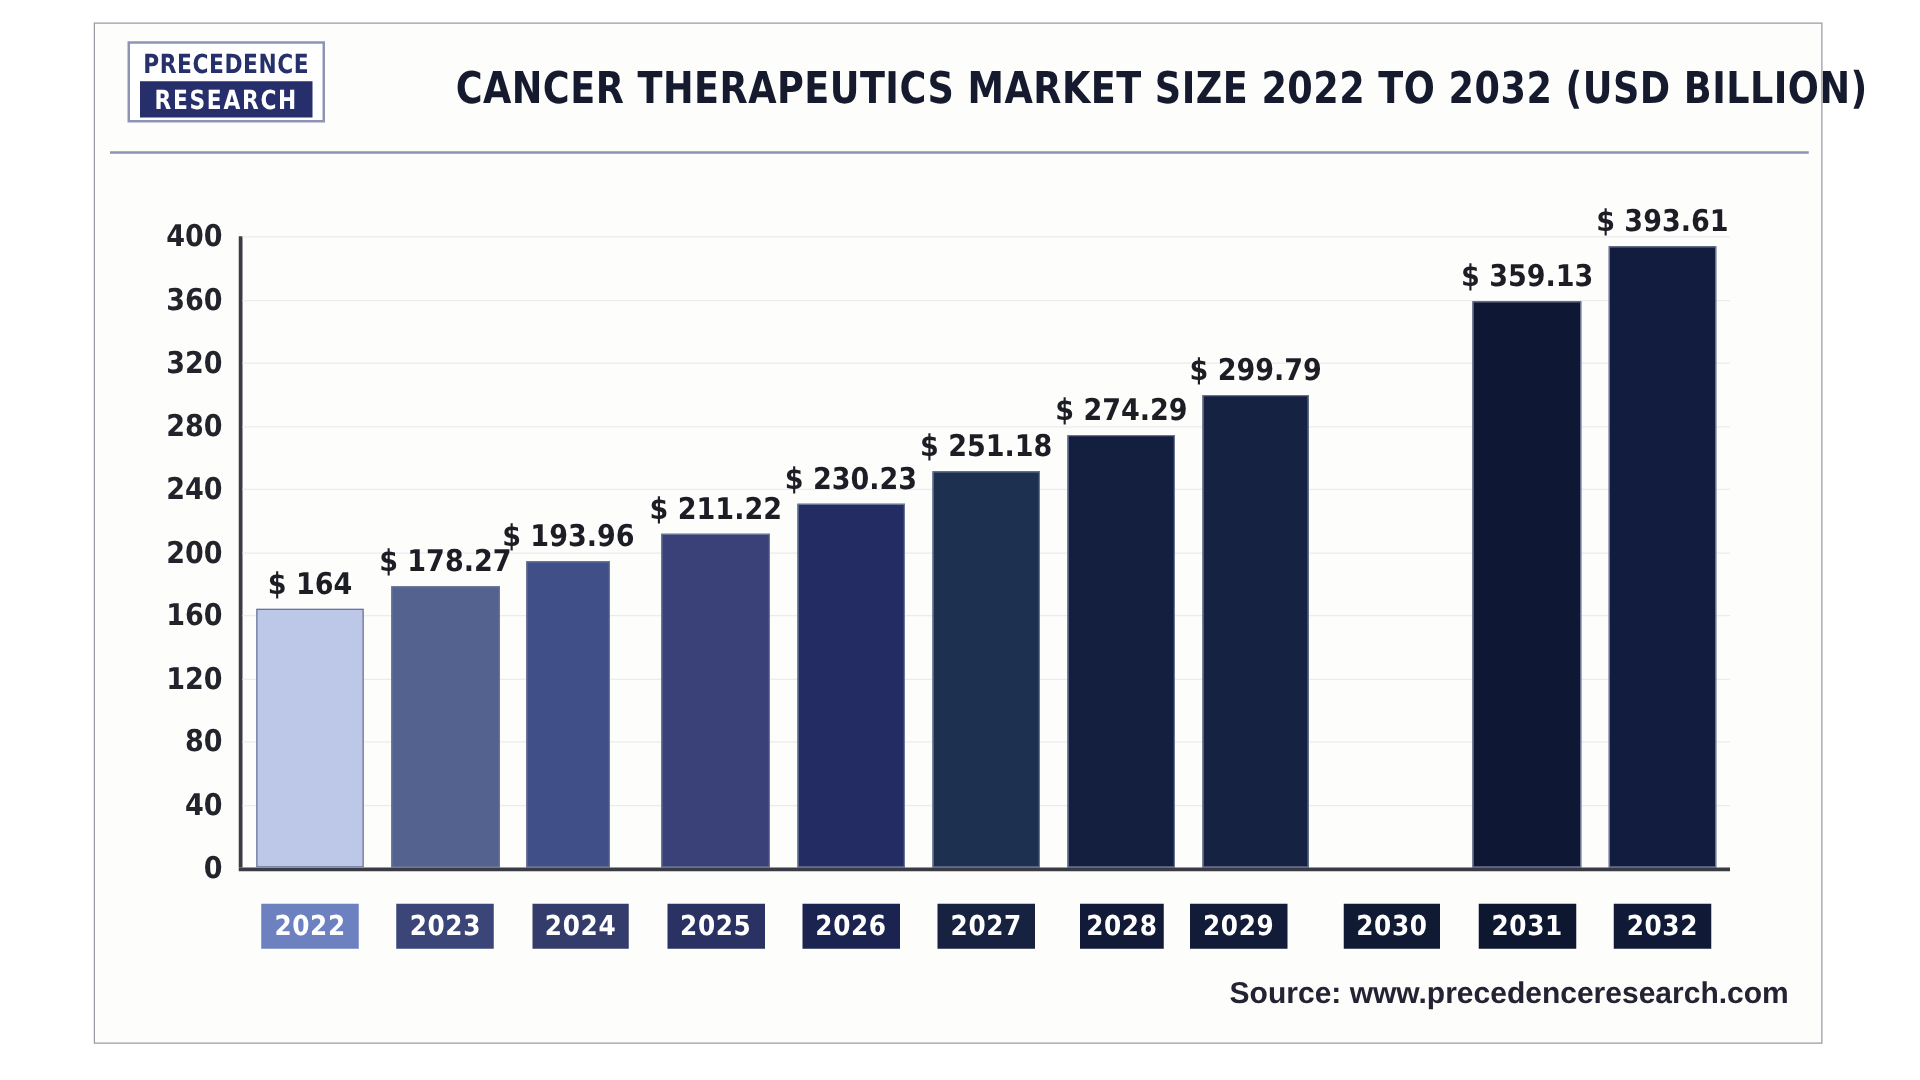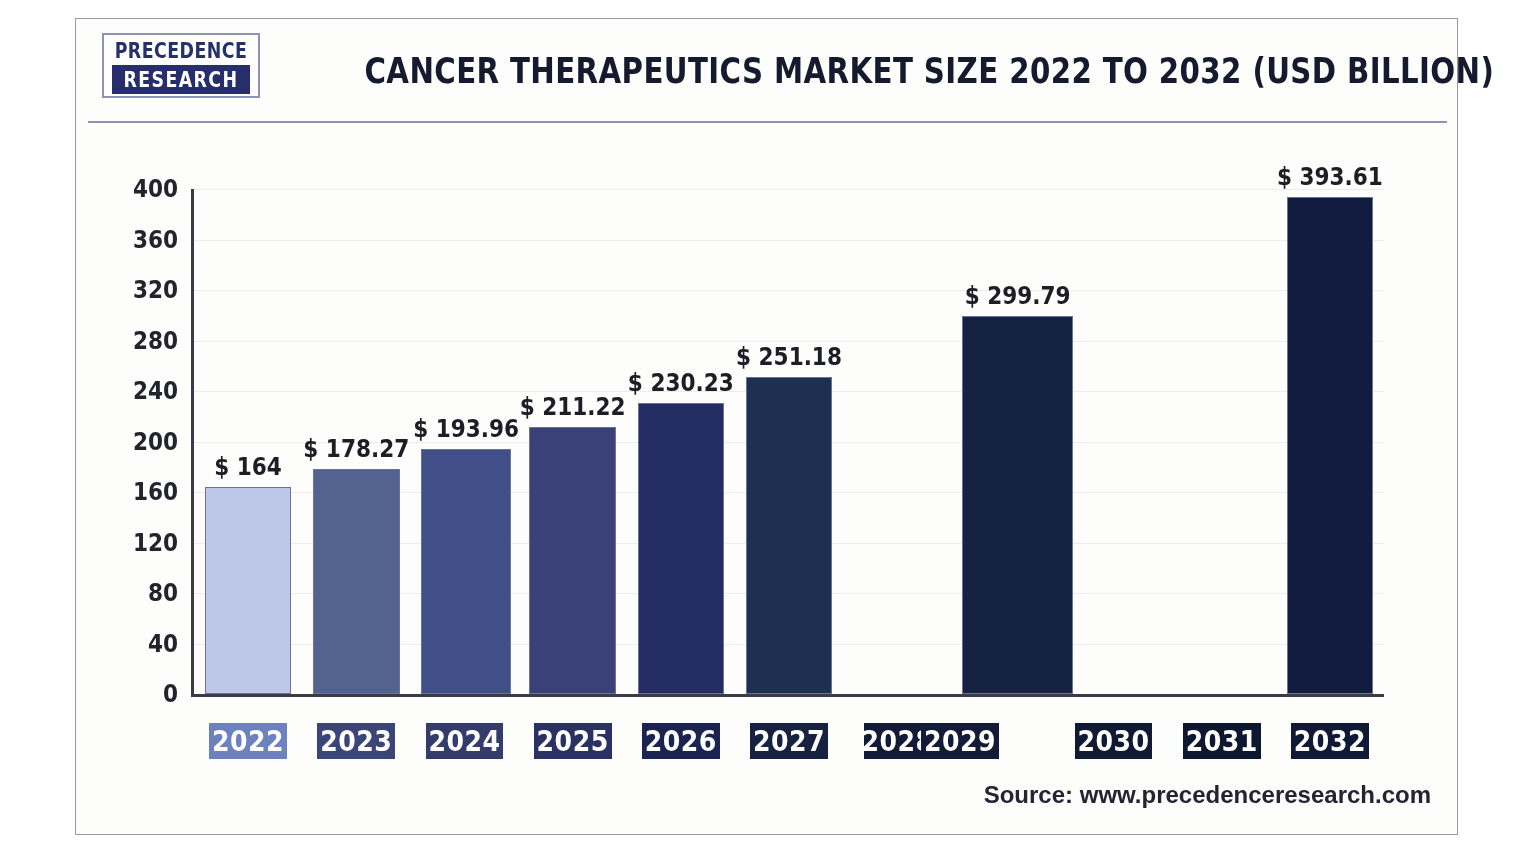--- a/index.html
+++ b/index.html
@@ -191,21 +191,21 @@
   .legend-item {
     position: absolute;
     top: 0;
     height: 36px;
     display: flex;
     align-items: center;
     justify-content: center;
     color: #ffffff;
     font-family: "Liberation Sans Narrow", "DejaVu Sans Condensed", "Liberation Sans", sans-serif;
     font-weight: bold;
-    font-size: 28px;
+    font-size: 22px;
     letter-spacing: 0.5px;
   }
 
   
   .source {
     position: absolute;
     right: 26px;
     bottom: 25px;
     color: #232334;
     font-family: "Liberation Sans", sans-serif;
@@ -253,48 +253,54 @@
           <div class="gridline" style="top: 50.5px; background: rgb(236, 236, 238);"></div>
           <div class="ytick" style="top: 50.5px;">360</div>
           <div class="gridline" style="top: 0px; background: rgb(236, 236, 238);"></div>
           <div class="ytick" style="top: 0px;">400</div>
           <div class="bar" style="left: 10.8182px; width: 86.5455px; height: 207.05px; background: rgb(189, 200, 232);">
             <div class="bar-label">$ 164</div>
           </div>
           <div class="bar" style="left: 119px; width: 86.5455px; height: 225.066px; background: rgb(84, 98, 143);">
             <div class="bar-label">$ 178.27</div>
           </div>
-          <div class="bar" style="left: 227.182px; width: 90px; height: 244.875px; background: rgb(64, 79, 135); text-decoration: underline;">
+          <div class="bar" style="left: 227.182px; width: 67px; height: 244.875px; background: rgb(64, 79, 135); text-decoration: underline;">
             <div class="bar-label">$ 193.96</div>
           </div>
           <div class="bar" style="left: 335.364px; width: 86.5455px; height: 266.665px; background: rgb(58, 65, 120);">
             <div class="bar-label">$ 211.22</div>
           </div>
           <div class="bar" style="left: 443.545px; width: 86.5455px; height: 290.665px; background: rgb(35, 44, 99);">
             <div class="bar-label">$ 230.23</div>
           </div>
           <div class="bar" style="left: 551.727px; width: 86.5455px; height: 317.115px; background: rgb(30, 48, 80);">
             <div class="bar-label">$ 251.18</div>
           </div>
-          <div class="bar" style="left: 768.091px; width: 111px; height: 378.485px; background: rgb(21, 34, 66);">
+          <div class="bar" style="left: 659.909px; width: 86.5455px; height: 346.291px; background: rgb(20, 31, 63);">
+            <div class="bar-label">$ 274.29</div>
+          </div>
+          <div class="bar" style="left: 768.091px; width: 85px; height: 378.485px; background: rgb(21, 34, 66);">
             <div class="bar-label">$ 299.79</div>
+          </div>
+          <div class="bar" style="left: 984.455px; width: 86.5455px; height: 453.402px; background: rgb(14, 23, 51);">
+            <div class="bar-label">$ 359.13</div>
           </div>
           <div class="bar" style="left: 1092.64px; width: 86.5455px; height: 496.933px; background: rgb(17, 28, 62);">
             <div class="bar-label">$ 393.61</div>
           </div>
         </div>
       <div class="legend" id="legend-row">
           <div class="legend-item" style="left: 15.1455px; width: 77.8909px; background: rgb(109, 128, 192);">2022</div>
           <div class="legend-item" style="left: 123.327px; width: 77.8909px; background: rgb(60, 69, 120);">2023</div>
           <div class="legend-item" style="left: 231.509px; width: 77.8909px; background: rgb(52, 60, 108);">2024</div>
           <div class="legend-item" style="left: 339.691px; width: 77.8909px; background: rgb(42, 50, 99);">2025</div>
           <div class="legend-item" style="left: 447.873px; width: 77.8909px; background: rgb(27, 35, 80);">2026</div>
           <div class="legend-item" style="left: 556.055px; width: 77.8909px; background: rgb(22, 34, 63);">2027</div>
           <div class="legend-item" style="left: 670px; width: 67px; background: rgb(17, 27, 56);">2028</div>
-          <div class="legend-item" style="left: 727px; width: 77.8909px; background: rgb(18, 28, 56);">2029</div>
+          <div class="legend-item" style="left: 758px; width: 77.8909px; background: rgb(18, 28, 56);">2029</div>
           <div class="legend-item" style="left: 880.6px; width: 77.8909px; background: rgb(16, 26, 51); text-align: right;">2030</div>
           <div class="legend-item" style="left: 988.782px; width: 77.8909px; background: rgb(13, 23, 48);">2031</div>
           <div class="legend-item" style="left: 1096.96px; width: 77.8909px; background: rgb(16, 26, 54);">2032</div>
         </div>
     </div>
 
     <div class="source">Source: www.precedenceresearch.com</div>
   </div>
 </div>
 

